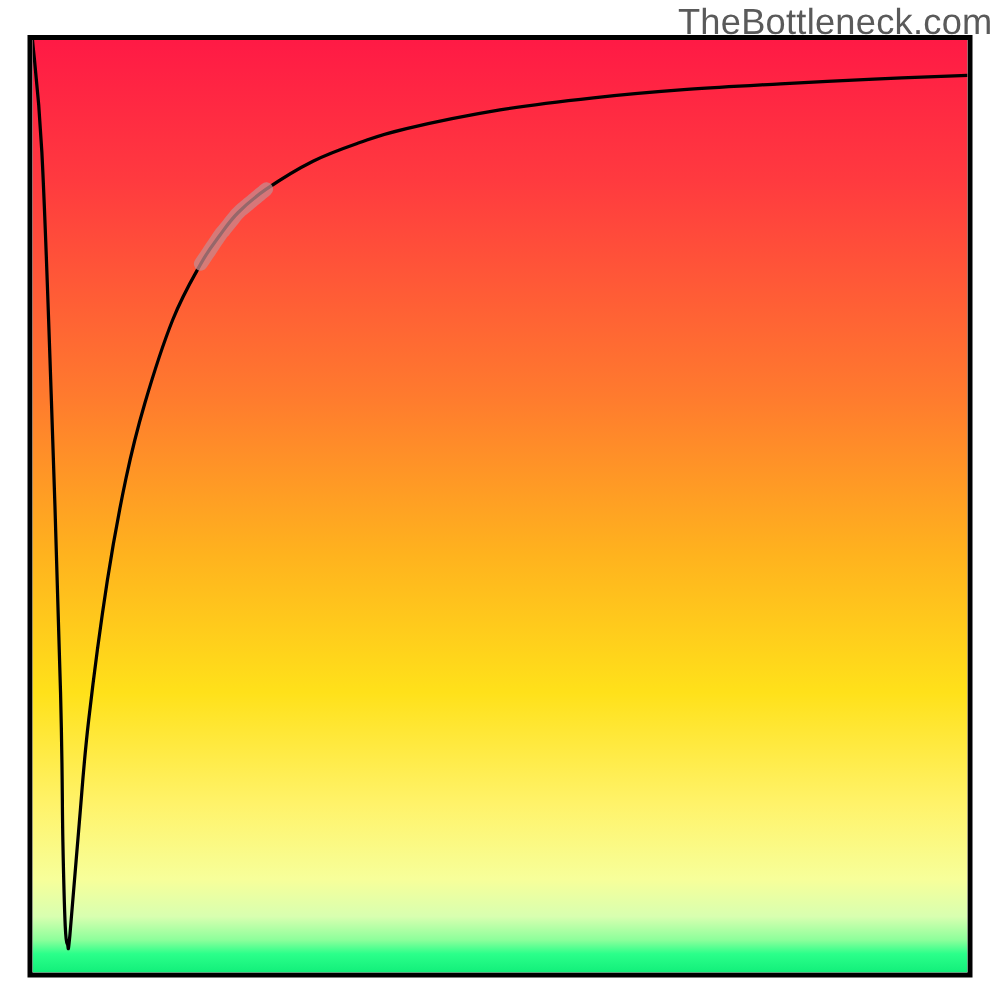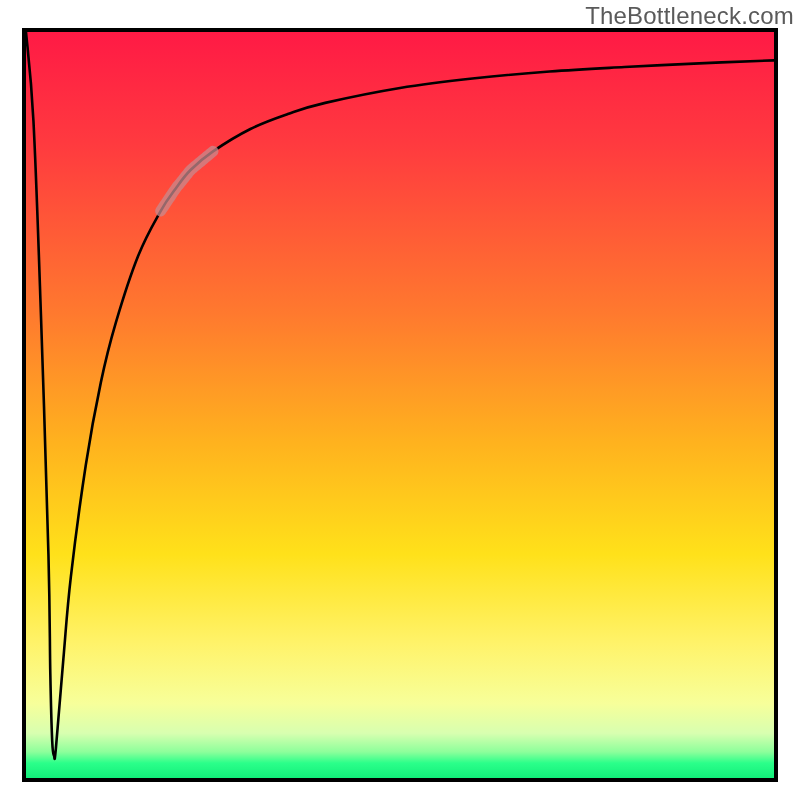--- a/index.html
+++ b/index.html
@@ -14,21 +14,21 @@
   .frame {
     position: relative;
     width: 800px;
     height: 800px;
     box-sizing: border-box;
   }
   .watermark {
     position: absolute;
     top: 2px;
     right: 6px;
-    font-size: 24px;
+    font-size: 29px;
     font-weight: 500;
     color: #5a5a5a;
     letter-spacing: 0.2px;
     z-index: 10;
     user-select: none;
   }
   .plot {
     position: absolute;
     top: 28px;
     left: 22px;

